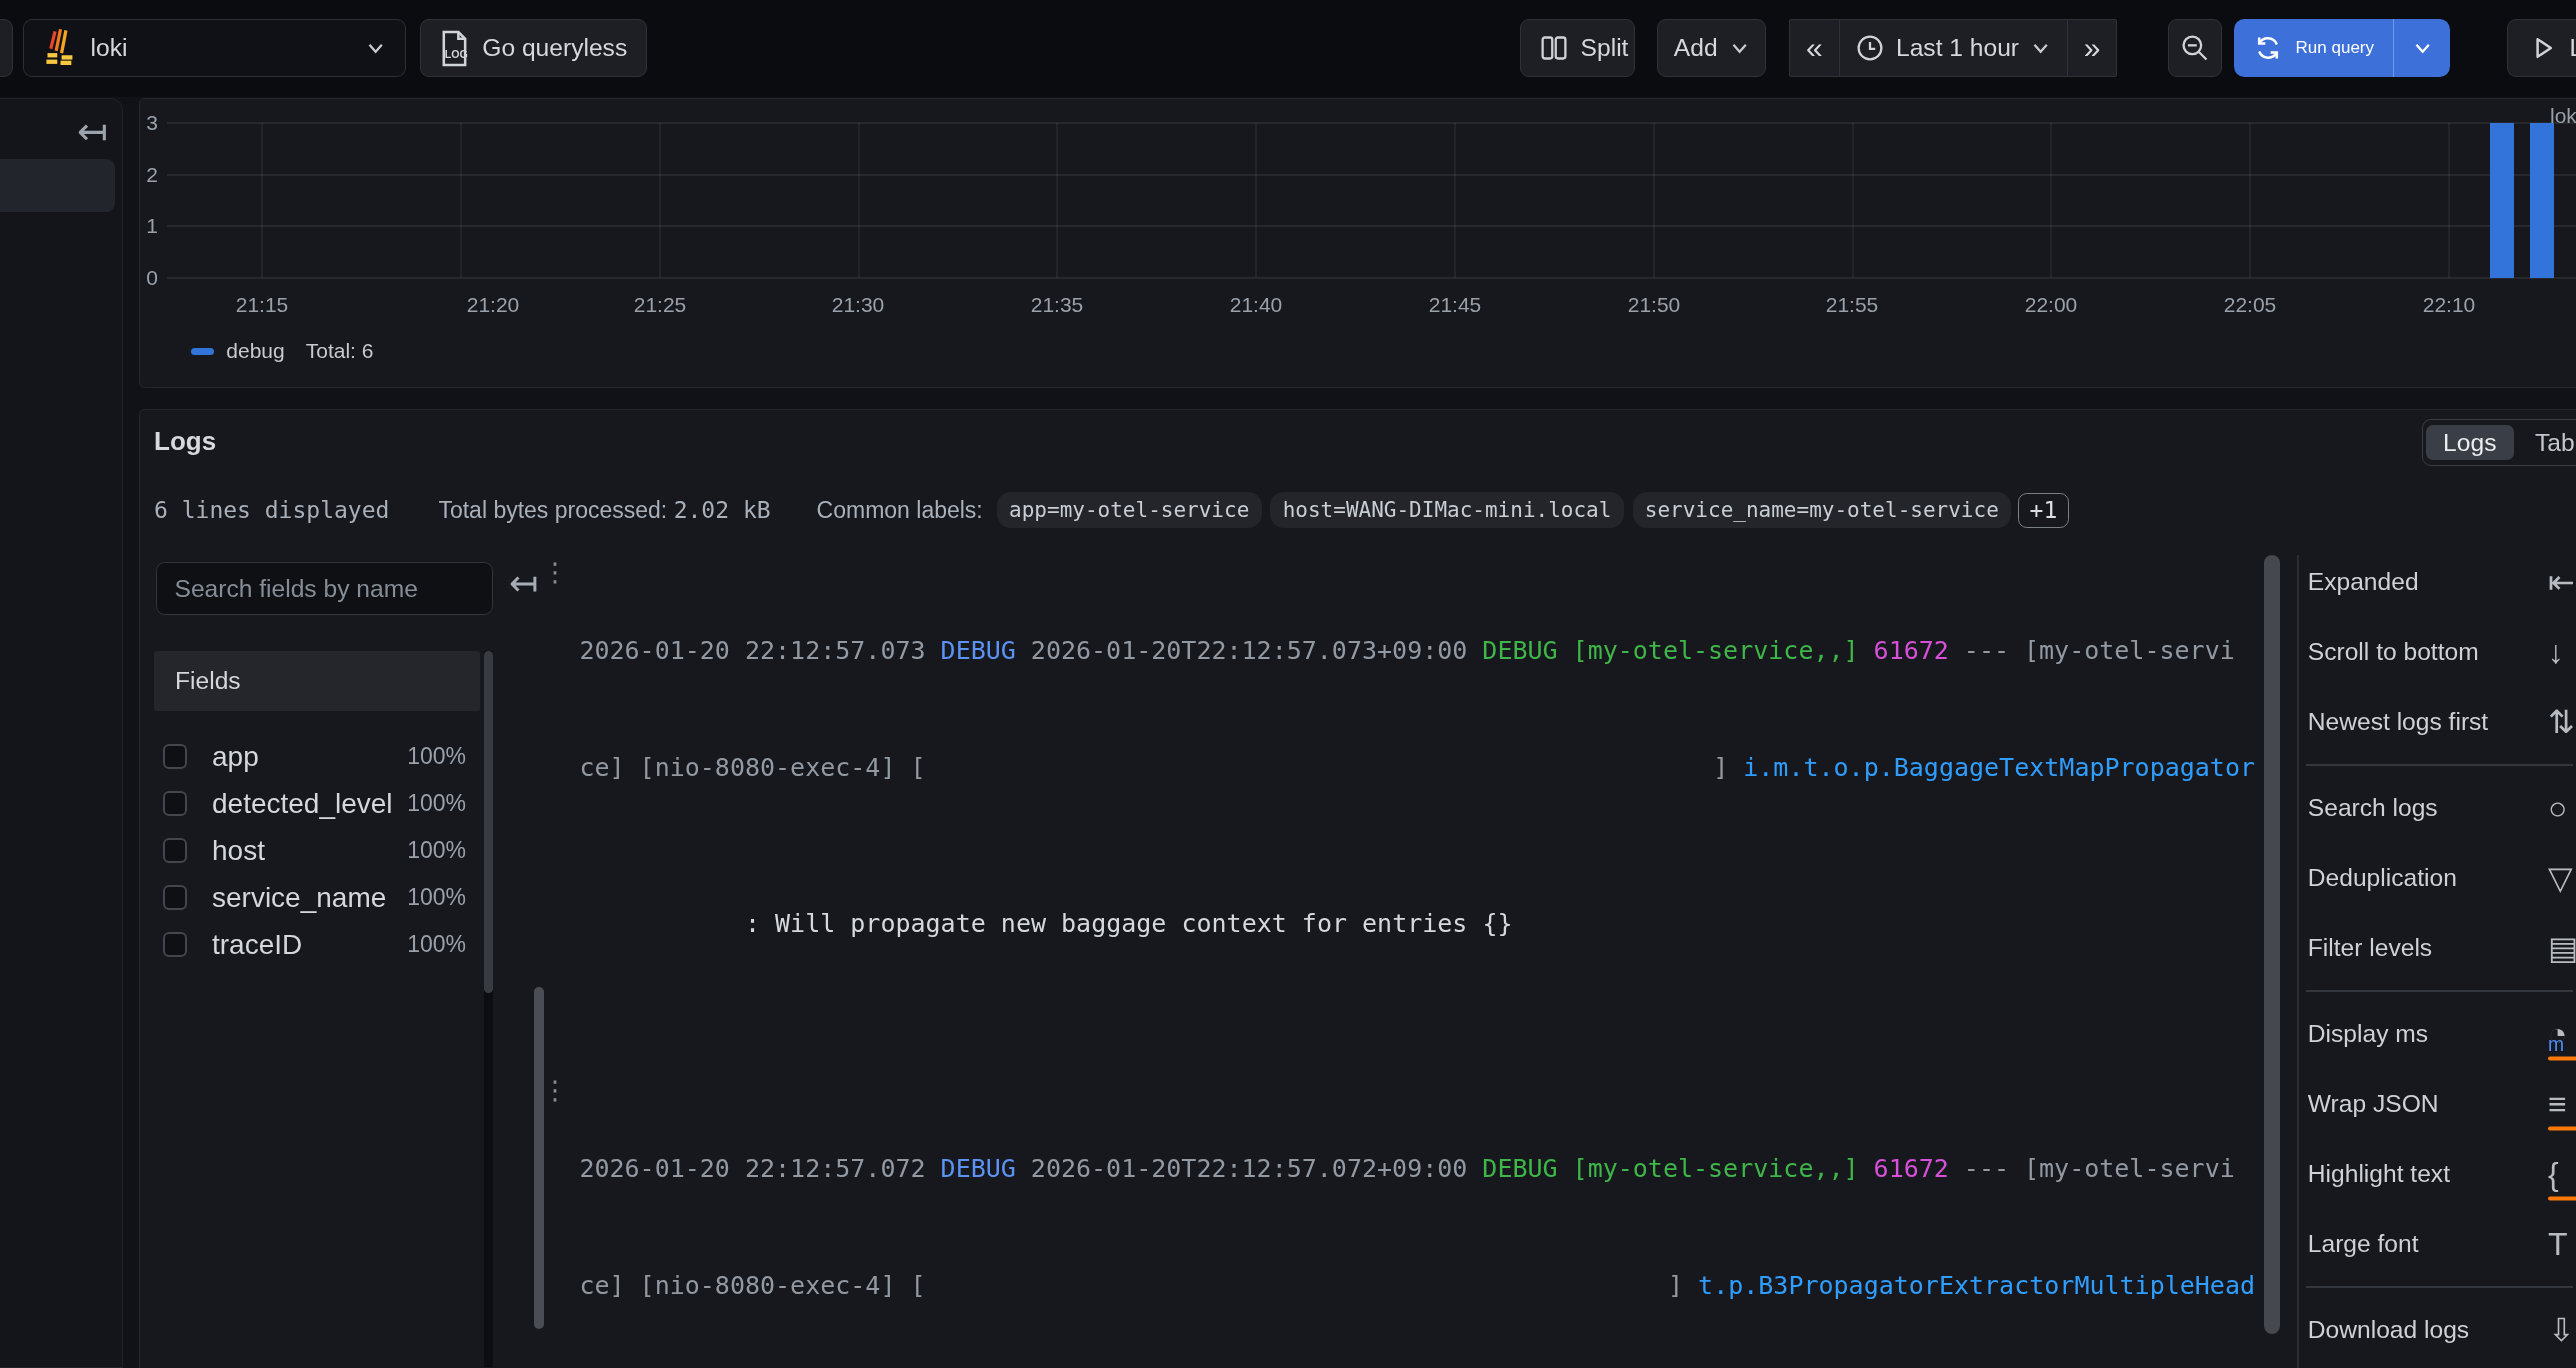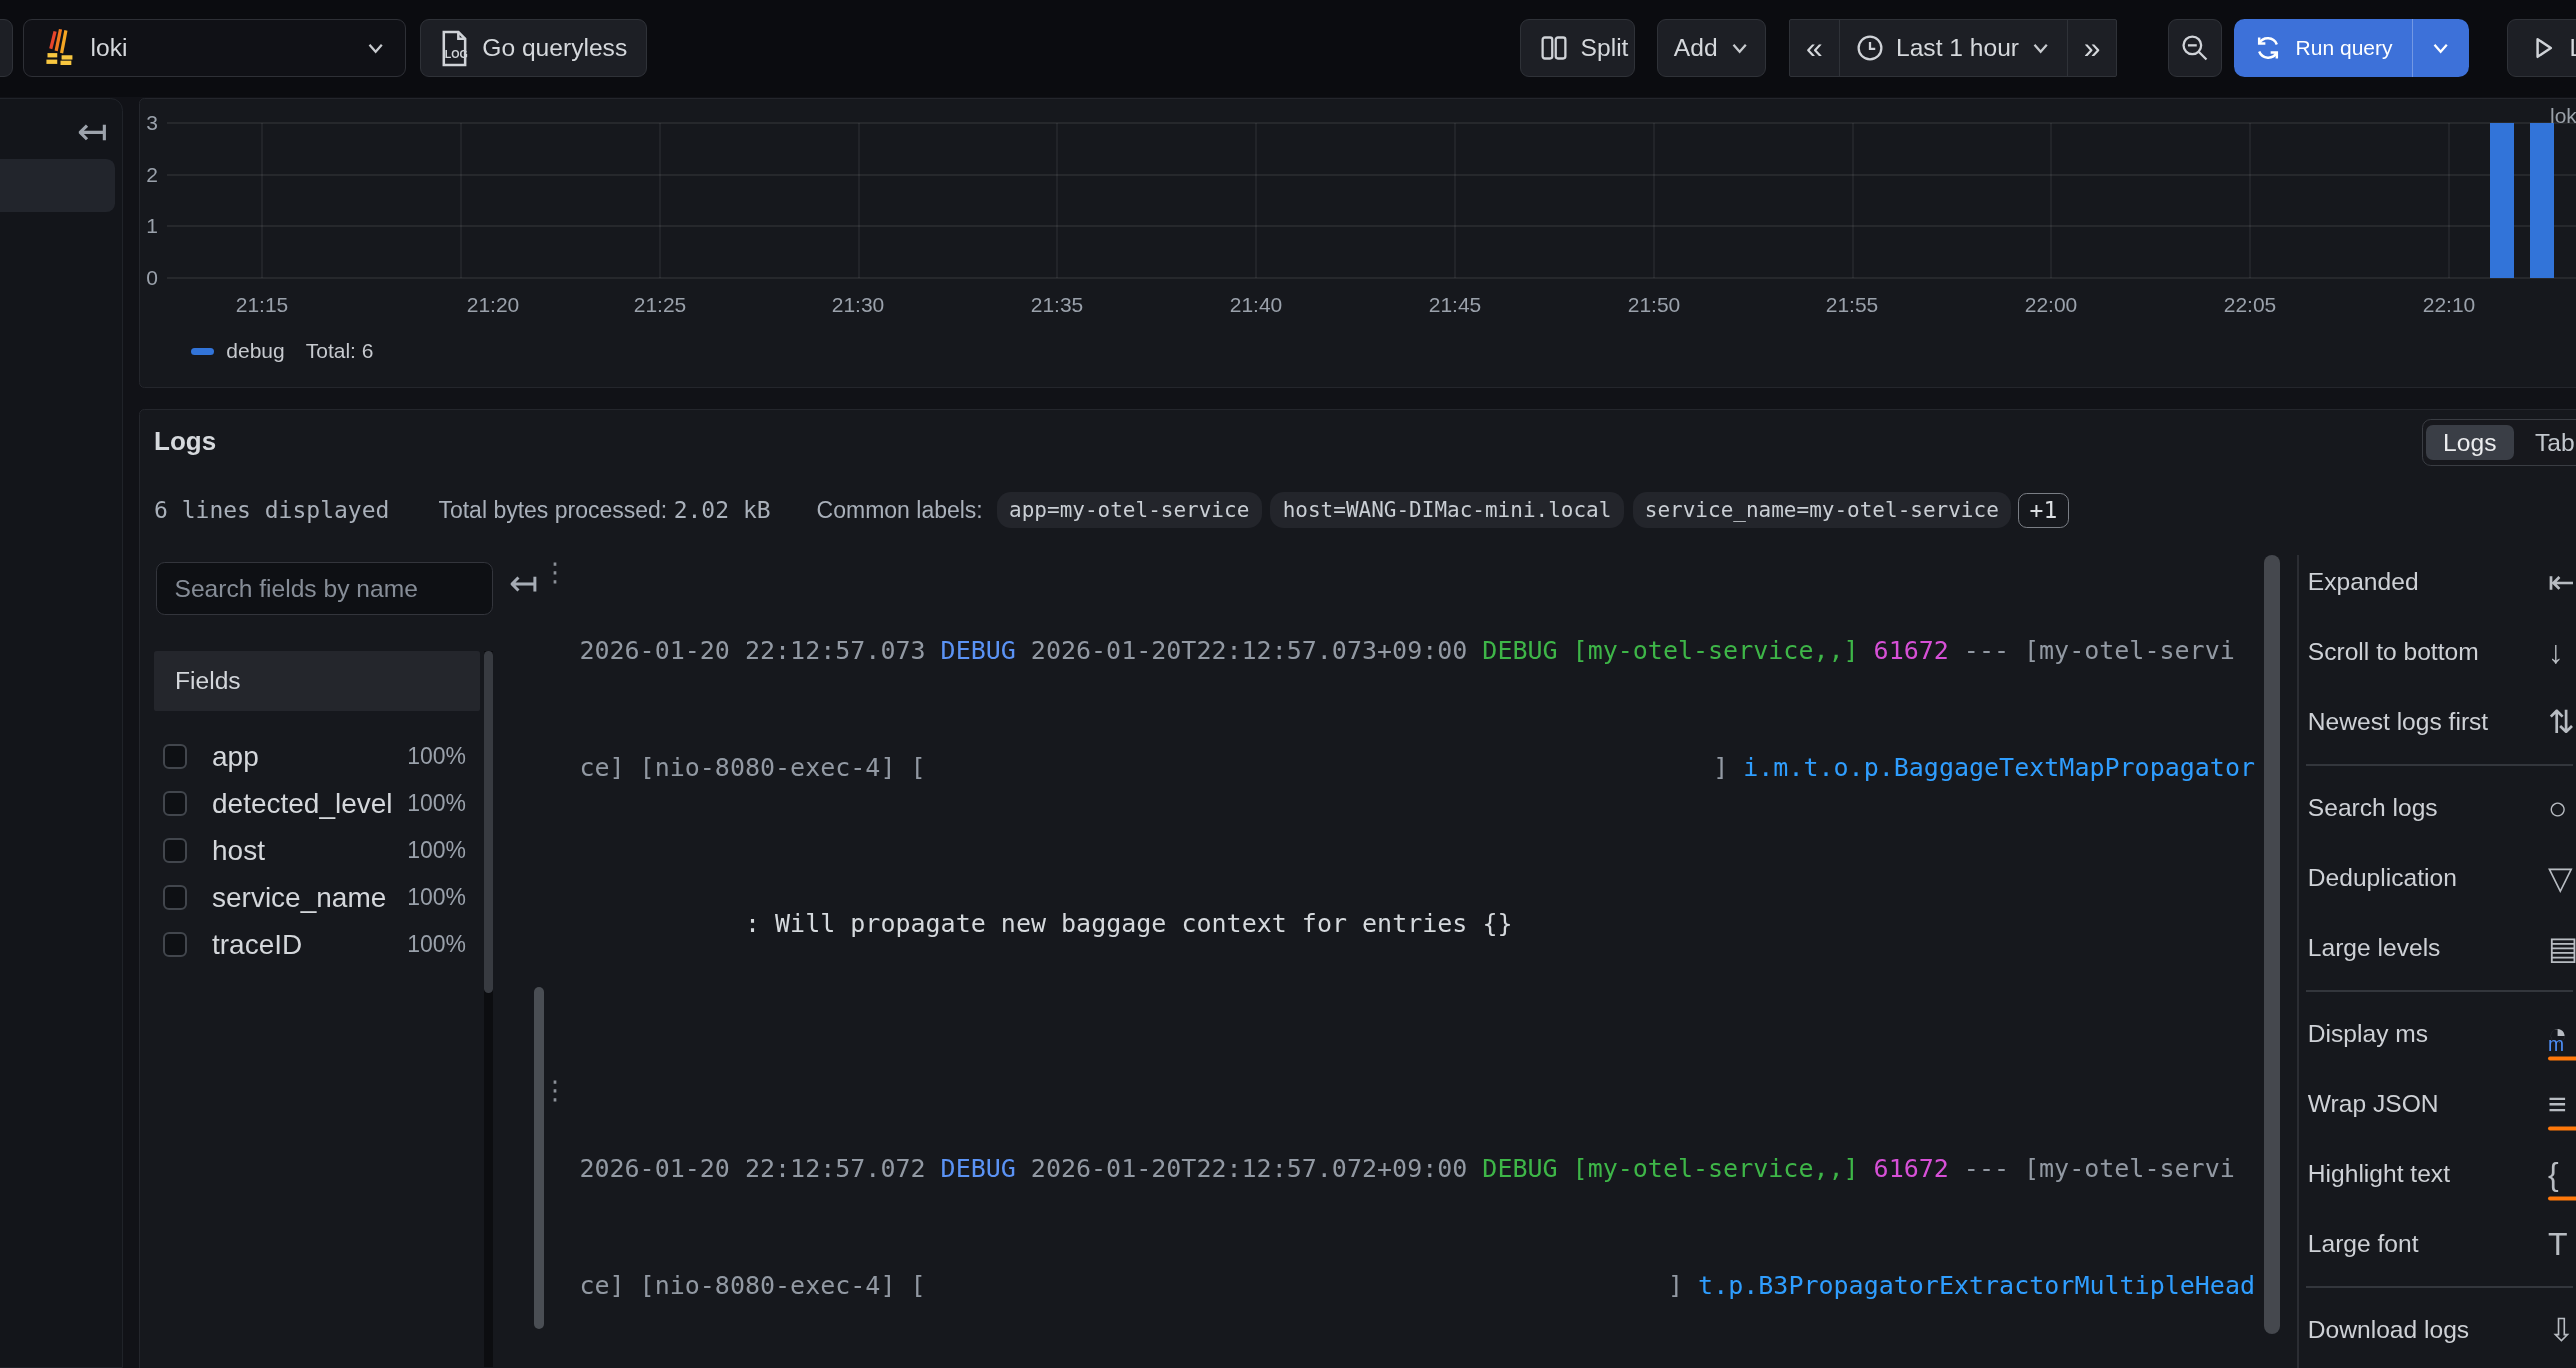--- a/index.html
+++ b/index.html
@@ -27,21 +27,21 @@
   .add{left:1657px;width:109px;justify-content:center;}
   .timegroup{position:absolute;left:1789px;top:19.3px;height:58px;display:flex;box-sizing:border-box;
     border:1.8px solid var(--btn-border);border-radius:2px;background:var(--btn);overflow:hidden;}
   .tseg{display:flex;align-items:center;justify-content:center;gap:12.3px;font-size:24.6px;padding:0 16px;height:100%;box-sizing:border-box;}
   .tseg + .tseg{border-left:1.8px solid var(--btn-border);}
   .dbl::before{content:"«";font-size:30px;color:var(--text);}
   .dblr::before{content:"»";font-size:30px;color:var(--text);}
   .zoomout{left:2168px;width:54px;justify-content:center;padding:0;}
   .runquery{position:absolute;left:2234px;top:19.3px;height:58px;display:flex;background:var(--blue);
     border-radius:10.5px;overflow:hidden;color:#fff;}
-  .rq-main{display:flex;align-items:center;gap:12.3px;font-size:21px;font-weight:500;padding:0 19.3px;}
+  .rq-main{display:flex;align-items:center;gap:12.3px;font-size:17px;font-weight:500;padding:0 19.3px;}
   .rq-caret{display:flex;align-items:center;justify-content:center;width:56px;border-left:1.8px solid rgba(255,255,255,.28);}
   .live{left:2507px;width:105px;}
   .chev{width:19.3px;height:12.3px;flex:0 0 auto;}
 
   
   .leftpanel{position:absolute;left:-7px;top:98px;width:130px;height:1270px;background:#13151a;
     border:1.8px solid #202329;border-radius:0 12.3px 0 0;box-sizing:border-box;}
   .collapse-ic{position:absolute;right:14px;top:14px;font-size:37px;color:#9da3ac;line-height:1;}
   .leftsel{position:absolute;left:0;top:60px;width:121px;height:53px;background:#22252c;border-radius:0 8.8px 8.8px 0;}
 
@@ -428,21 +428,21 @@
     </div>
       <div class="opt" data-div="no">
       <span class="opt-label">Deduplication</span>
       <span class="opt-icon">
         <span class="g">▽</span>
         <span class="sub"></span>
         
       </span>
     </div>
       <div class="opt" data-div="no">
-      <span class="opt-label">Large levels</span>
+      <span class="opt-label">Filter levels</span>
       <span class="opt-icon">
         <span class="g">▤</span>
         <span class="sub"></span>
         
       </span>
     </div>
       <div class="opt" data-div="yes">
       <span class="opt-label">Display ms</span>
       <span class="opt-icon">
         <span class="g">◔</span>

